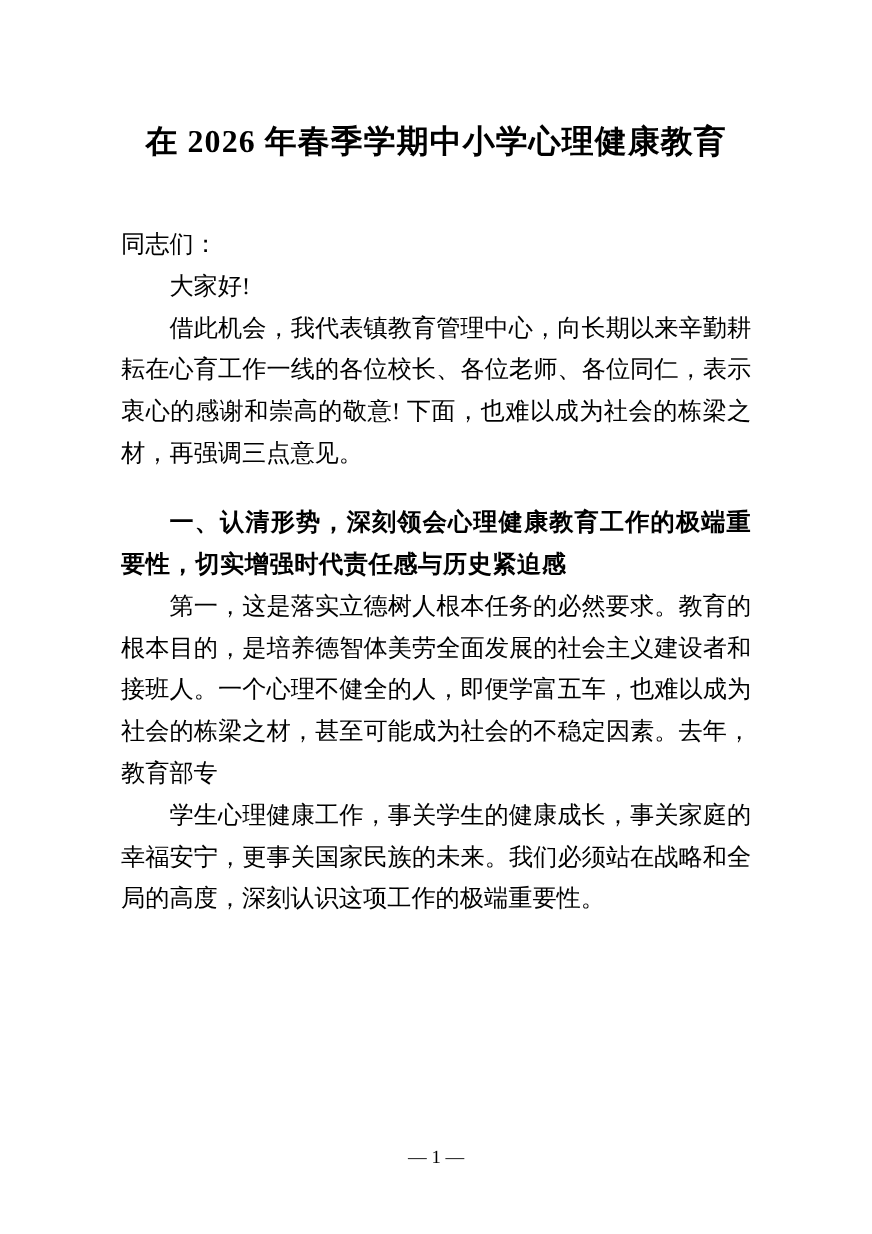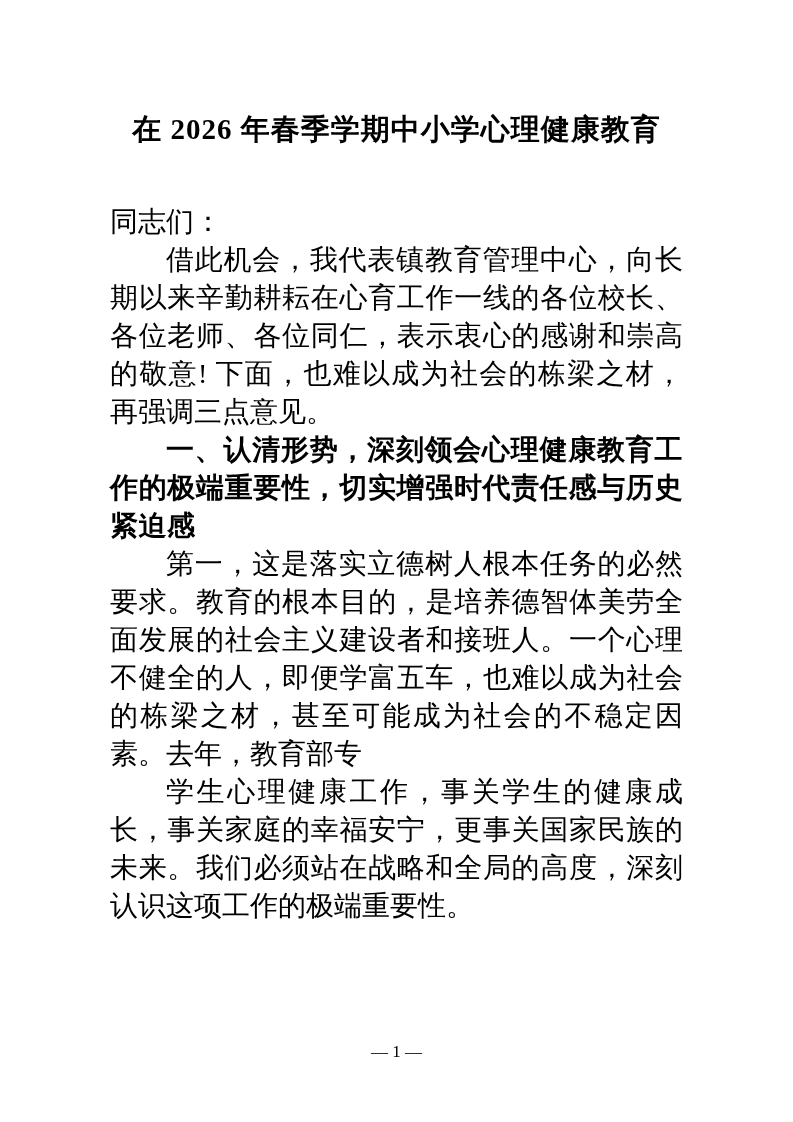--- a/index.html
+++ b/index.html
@@ -22,33 +22,34 @@
     margin: 14px 0 50px 0;
     font-size: 29px;
     line-height: 47px;
     font-weight: 700;
     text-align: center;
     letter-spacing: 1px;
     font-family: "Liberation Serif", "DejaVu Serif", serif;
   }
   .para {
     margin: 0;
-    font-size: 28px;
+    font-size: 22px;
     line-height: 38px;
     text-align: justify;
     text-justify: inter-ideograph;
     word-break: break-all;
   }
   .para.indent {
     text-indent: 2em;
   }
   .para.heading {
     font-weight: 700;
     font-family: "Liberation Sans", "DejaVu Sans", sans-serif;
     letter-spacing: 0.5px;
+    margin-top: 25px;
   }
   .footer {
     position: absolute;
     left: 0;
     right: 0;
     bottom: 60px;
     text-align: center;
     font-size: 17px;
     font-family: "Liberation Serif", "DejaVu Serif", serif;
     color: #000000;
@@ -58,20 +59,21 @@
 <body>
 
 <div class="page">
 
   <h1 class="doc-title">
     <span>在 2026 年春季学期中小学心理健康教育</span><br>
   </h1>
 
   <p class="para">同志们：</p>
 
+  <p class="para indent">大家好!</p>
 
 
   <p class="para indent">借此机会，我代表镇教育管理中心，向长期以来辛勤耕耘在心育工作一线的各位校长、各位老师、各位同仁，表示衷心的感谢和崇高的敬意! 下面，也难以成为社会的栋梁之材，再强调三点意见。</p>
 
   <p class="para indent heading">一、认清形势，深刻领会心理健康教育工作的极端重要性，切实增强时代责任感与历史紧迫感</p>
 
   <p class="para indent">第一，这是落实立德树人根本任务的必然要求。教育的根本目的，是培养德智体美劳全面发展的社会主义建设者和接班人。一个心理不健全的人，即便学富五车，也难以成为社会的栋梁之材，甚至可能成为社会的不稳定因素。去年，教育部专</p>
 
   <p class="para indent">学生心理健康工作，事关学生的健康成长，事关家庭的幸福安宁，更事关国家民族的未来。我们必须站在战略和全局的高度，深刻认识这项工作的极端重要性。</p>
 

